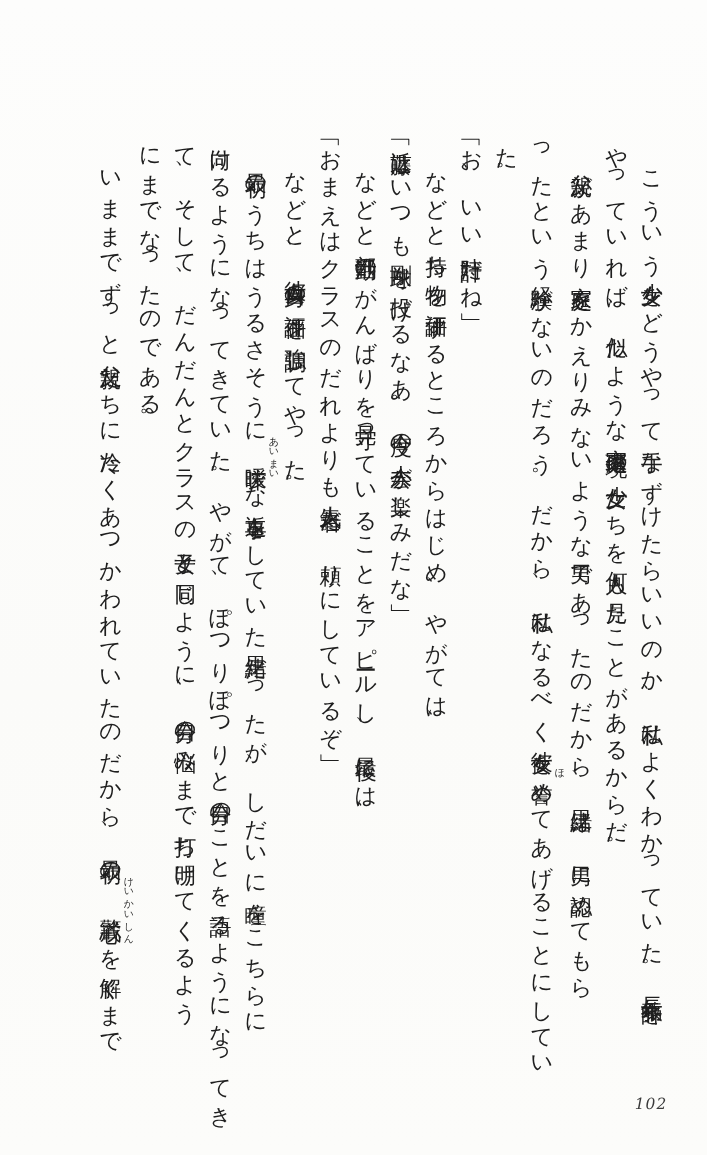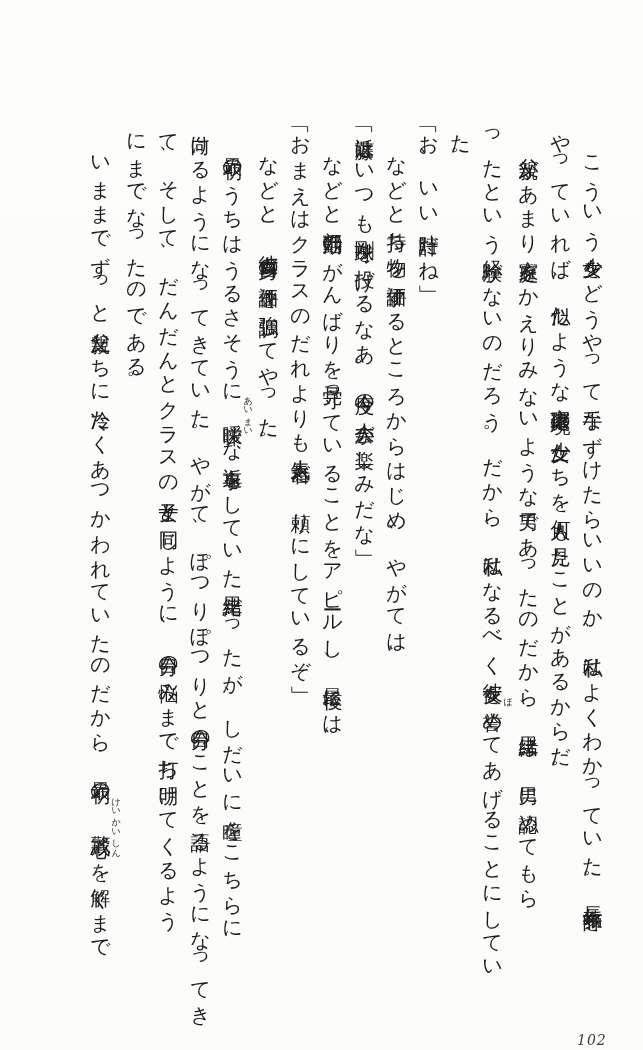--- a/index.html
+++ b/index.html
@@ -49,21 +49,20 @@
   }
   .page-number {
     position: absolute;
     left: 577px;
     top: 996px;
     font-style: italic;
     font-size: 14px;
     letter-spacing: 1px;
     color: #3a3a3a;
     font-family: "DejaVu Serif", "Liberation Serif", serif;
-    margin-top: 36px;
   }
 </style>
 </head>
 <body>
 
 <div class="page">
   <div class="text-block">
       <p class="line indent">こういう少女をどうやって手なずけたらいいのか、私はよくわかっていた。長年教師を</p>
       <p class="line">やっていれば、似たような家庭環境の少女たちを何人も見たことがあるからだ。</p>
       <p class="line indent">父親があまり家庭をかえりみないような男であったのだから、里緒は、男に認めてもら</p>

